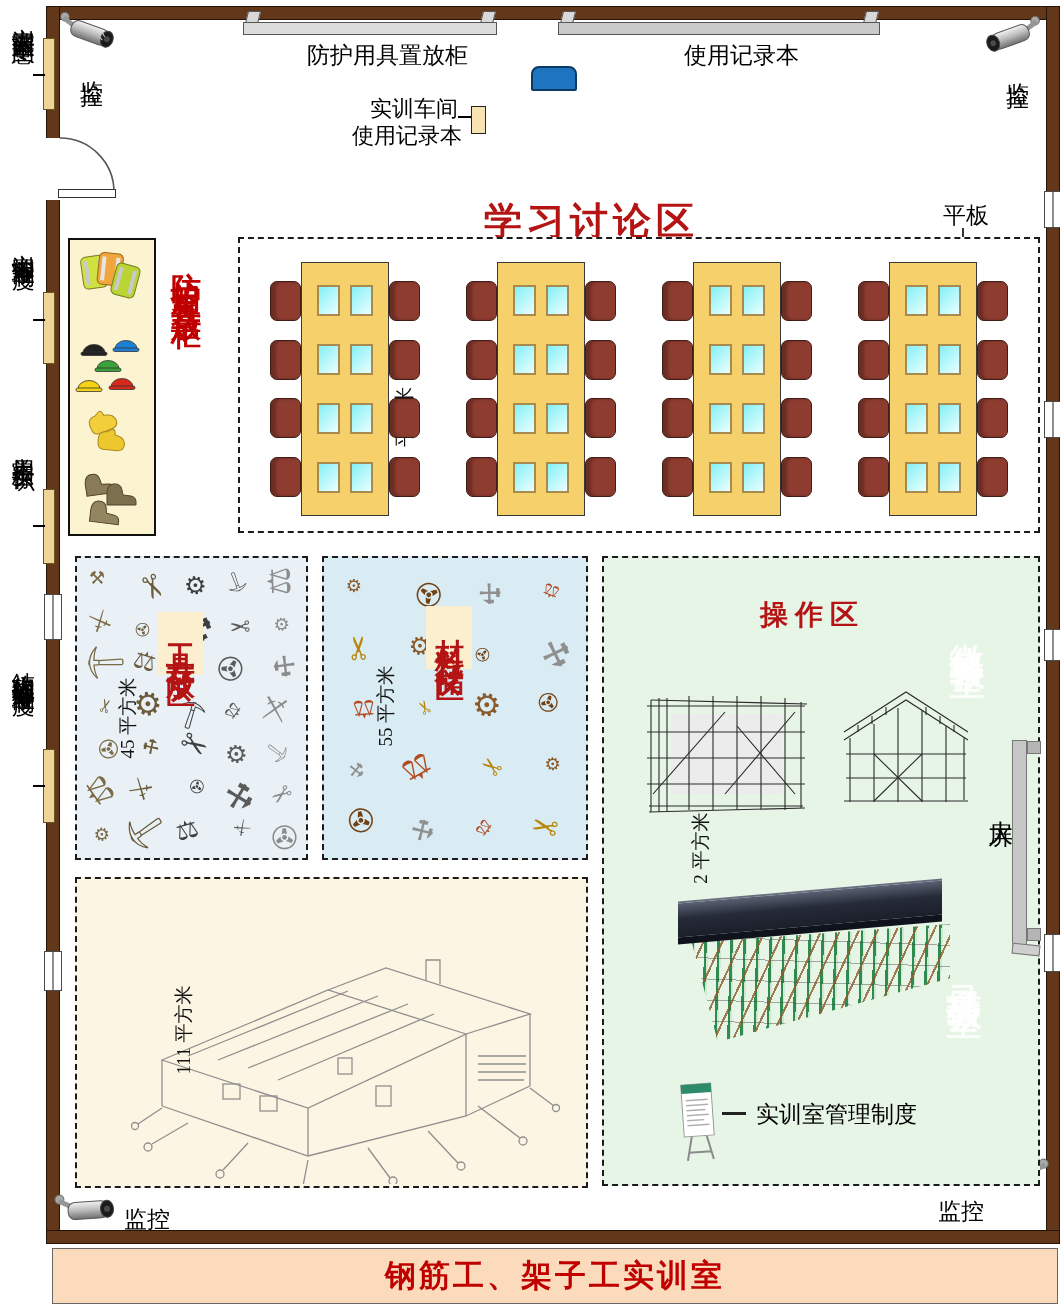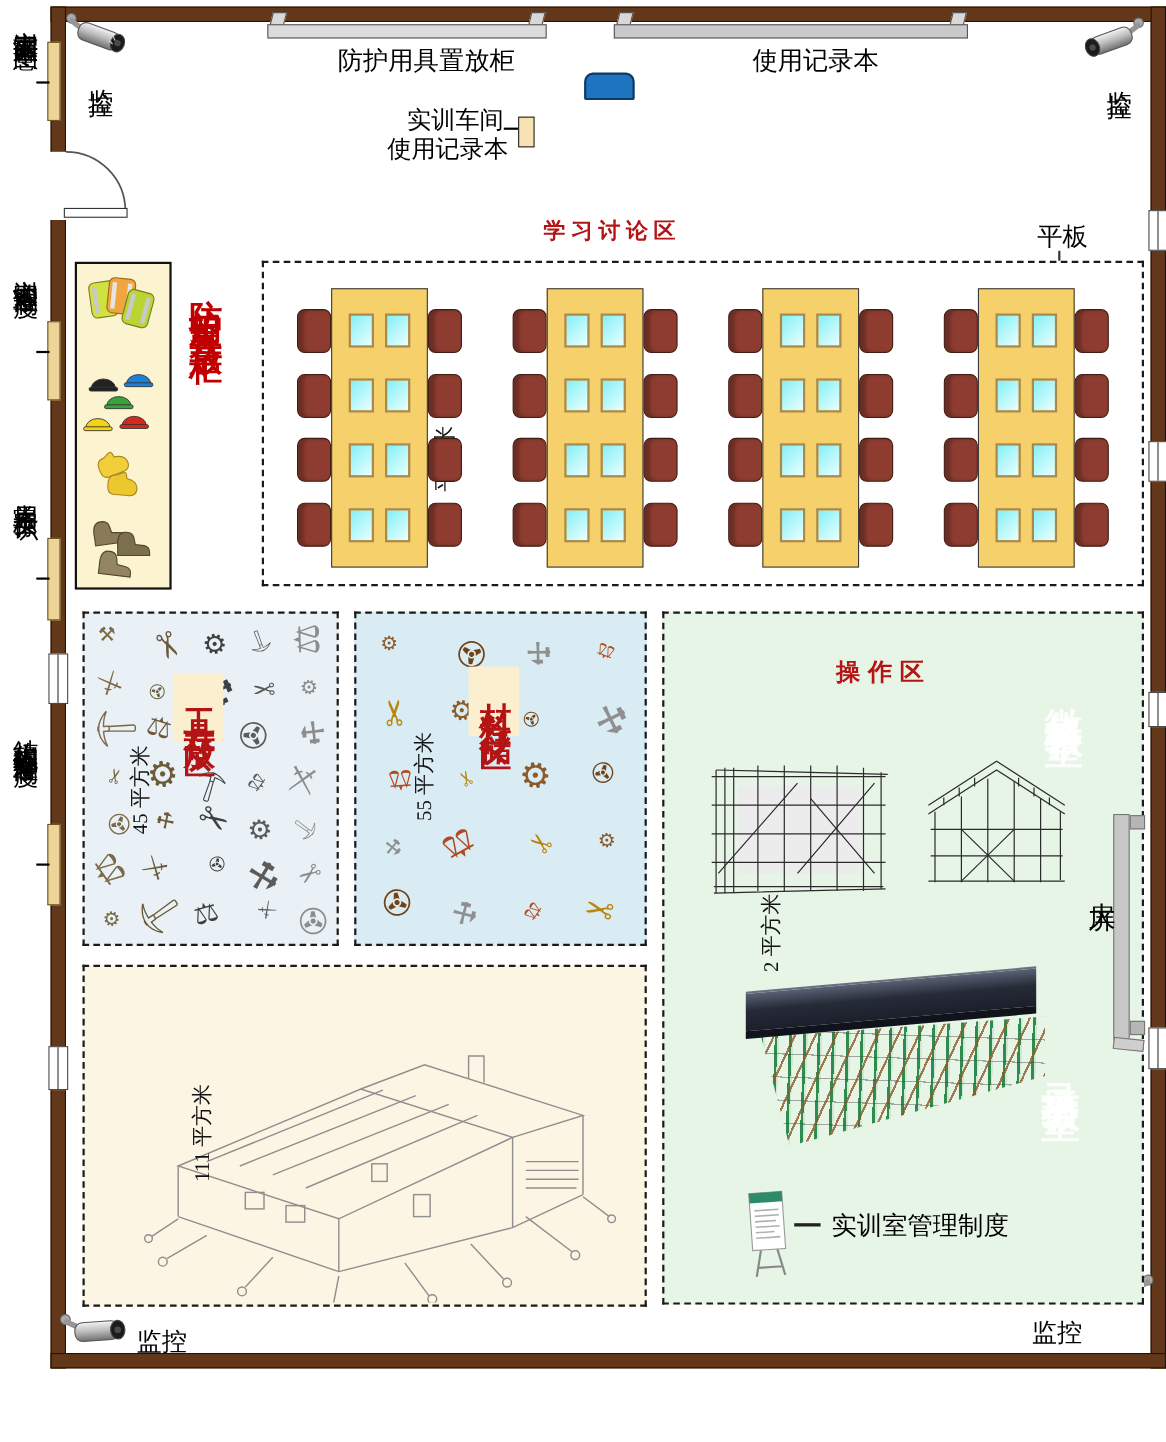--- a/index.html
+++ b/index.html
@@ -13,21 +13,21 @@
            background-image:linear-gradient(to right,transparent 44%,#8e8e8e 44%,#8e8e8e 56%,transparent 56%);}
   .panel{position:absolute;background:#EFD49A;border:1px solid #6b5520;box-sizing:border-box;}
   .conn{position:absolute;background:#000;height:2px;}
   
   .vtext{writing-mode:vertical-rl;text-orientation:upright;}
   .wall-label{position:absolute;font-size:23px;letter-spacing:2px;line-height:1.08;color:#000;}
   .mon-v{position:absolute;font-size:23px;letter-spacing:4px;}
   .mon-h{position:absolute;font-size:23px;}
   .fixture-label{position:absolute;font-size:23px;color:#000;white-space:nowrap;}
   .zone{position:absolute;border:2px dashed #1b1b1b;box-sizing:border-box;}
-  .zone-title-h{position:absolute;font-weight:bold;color:#B41414;font-size:22px;letter-spacing:5px;white-space:nowrap;}
+  .zone-title-h{position:absolute;font-weight:bold;color:#B41414;font-size:28px;letter-spacing:5px;white-space:nowrap;}
   .zone-vtitle{position:absolute;writing-mode:vertical-rl;text-orientation:upright;background:#FBEFD0;
                color:#B41414;font-weight:bold;font-size:29px;letter-spacing:9px;padding:9px 7px;line-height:1.1;}
   .cab-title{position:absolute;writing-mode:vertical-rl;text-orientation:upright;color:#C00000;
              font-weight:bold;font-size:30px;letter-spacing:8px;}
   .area-rot{position:absolute;font-size:19px;color:#111;white-space:nowrap;
             transform:translate(-50%,-50%) rotate(-90deg);}
   .watermark{position:absolute;writing-mode:vertical-rl;text-orientation:upright;
              color:rgba(255,255,255,.85);font-size:35px;letter-spacing:6px;font-weight:bold;}
   
   .table-row{position:absolute;left:0;top:0;width:100%;height:100%;display:flex;justify-content:space-between;
@@ -168,21 +168,21 @@
   <div class="fixture-label" style="left:684px;top:40px">使用记录本</div>
 
   <div class="abs" style="left:531px;top:66px;width:46px;height:25px;background:#1F74C0;border:2px solid #0c3a66;border-radius:8px 8px 2px 2px;box-sizing:border-box"></div>
   <div class="abs" style="left:471px;top:106px;width:15px;height:28px;background:#F6E2B2;border:1px solid #222;box-sizing:border-box;z-index:2"></div>
   <div class="fixture-label" style="left:352px;top:95px;width:106px;text-align:right;font-size:22px;line-height:27px">
     <div>实训车间</div>
     <div>使用记录本</div>
   </div>
   <div class="conn" style="left:458px;top:116px;width:13px"></div>
 
-  <div class="zone-title-h" style="left:494px;top:196px;font-size:20px">学习讨论区</div>
+  <div class="zone-title-h" style="left:484px;top:196px;font-size:38px">学习讨论区</div>
   <div class="fixture-label" style="left:943px;top:200px">平板</div>
   <div class="abs" style="left:962px;top:228px;width:2px;height:58px;background:#333"></div>
 
   <div class="zone" id="discussion-zone" style="left:238px;top:237px;width:802px;height:296px;background:#fff">
     <div class="area-rot" style="left:164px;top:178px;z-index:0;font-size:20px">平方米</div>
     <div class="table-row" id="tables-row">
         <div class="table-group">
           <div class="chair-col">
             <div class="chair"></div>
             <div class="chair"></div>
@@ -487,14 +487,17 @@
         <circle cx="175" cy="252" r="4"></circle>
         <circle cx="265" cy="243" r="4"></circle>
       <circle cx="333" cy="228" r="4"></circle>
         <circle cx="395" cy="203" r="4"></circle>
         <circle cx="428" cy="170" r="3.5"></circle>
         <circle cx="7" cy="188" r="3.5"></circle>
     </g>
   </svg>
   <div class="area-rot" style="left:184px;top:1030px">111 平方米</div>
 
+  <div id="banner">
+    <div>钢筋工、架子工实训室</div>
+  </div>
 
 </div>
 
 </body></html>

